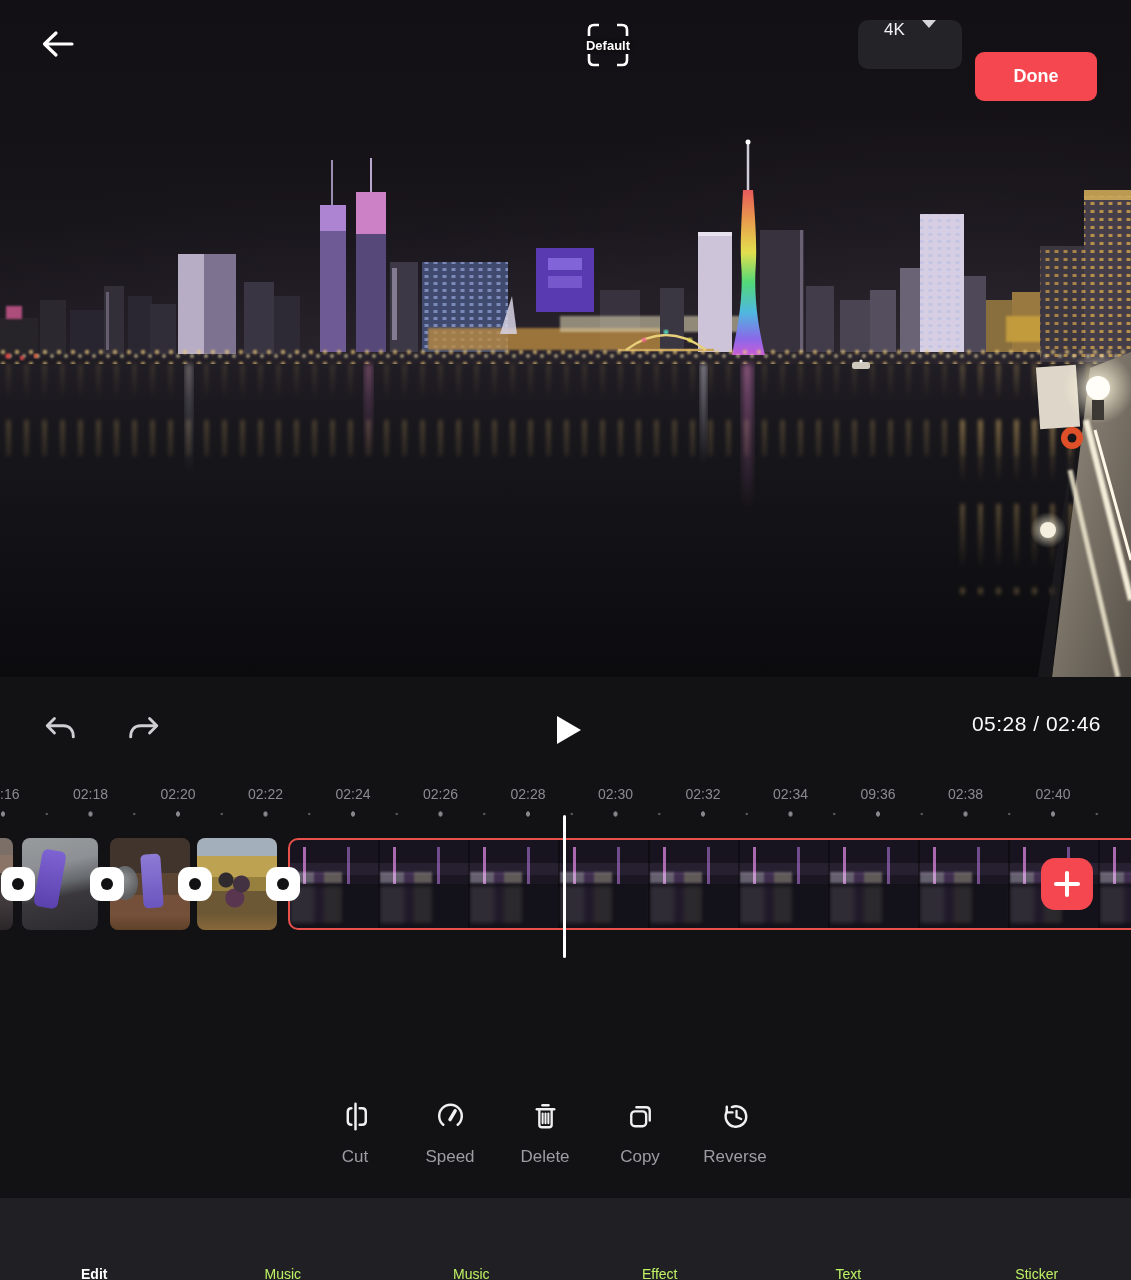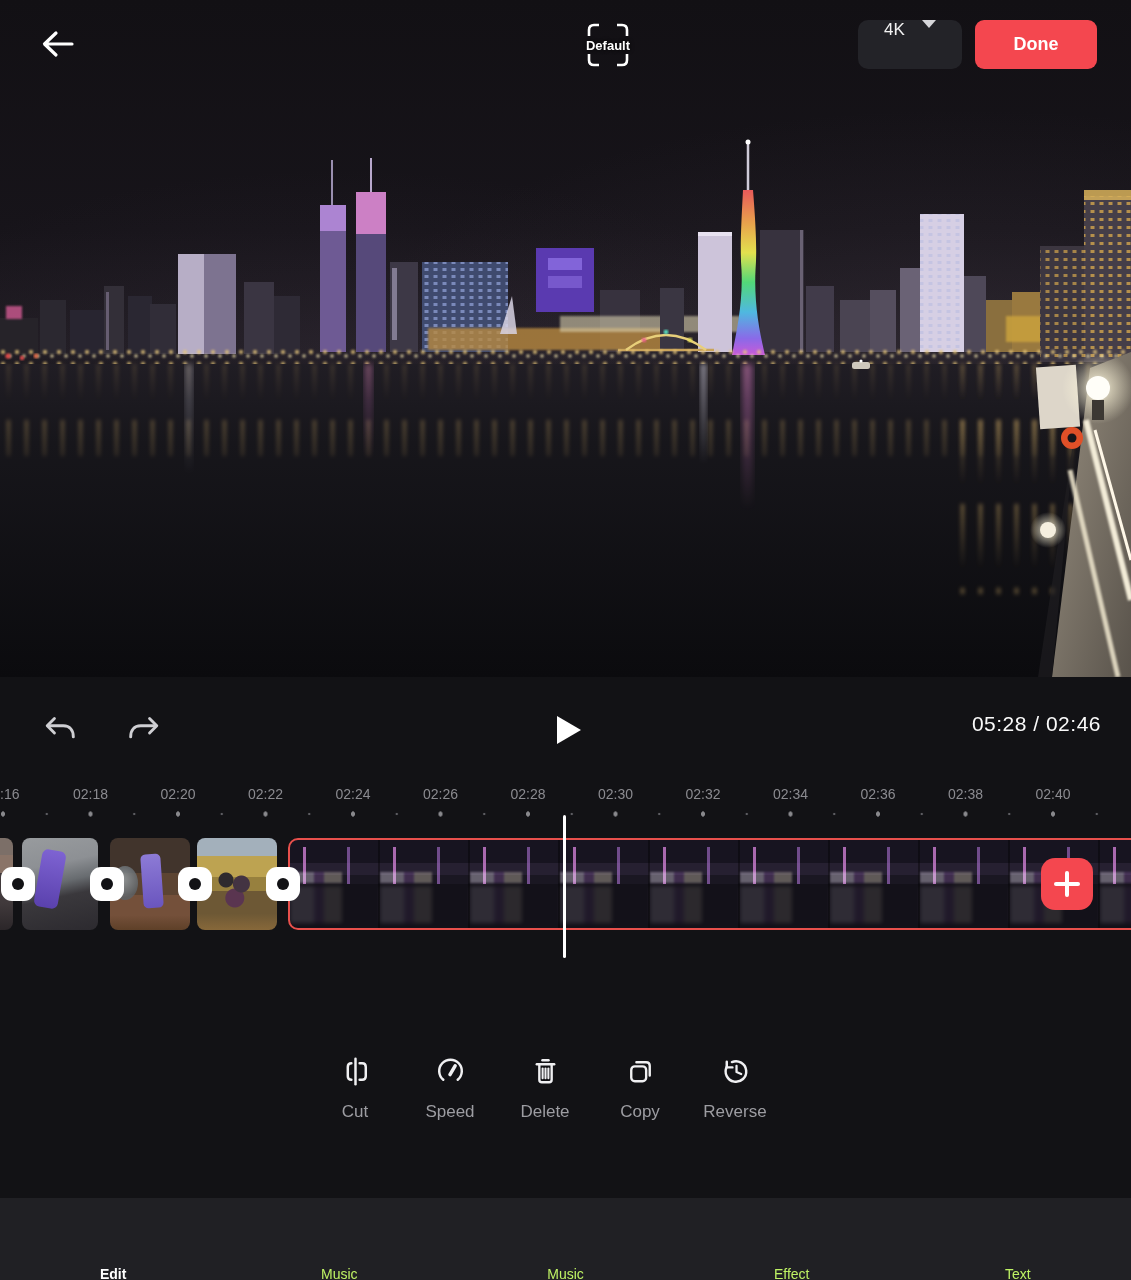--- a/index.html
+++ b/index.html
@@ -20,21 +20,21 @@
   .topbar { position:absolute; left:0; top:0; width:1131px; height:90px; z-index:20; }
   .back-btn { position:absolute; left:36px; top:25px; width:44px; height:40px; background:none; border:none; cursor:pointer; }
   .preset { position:absolute; left:584px; top:20px; width:48px; height:50px; }
   .preset-label { position:absolute; left:50%; top:50%; transform:translate(-50%,-50%); color:#fff; font-size:13px; font-weight:600; text-shadow:0 0 4px rgba(0,0,0,.9); white-space:nowrap; }
   .tr-group { position:absolute; right:34px; top:20px; display:flex; gap:13px; }
   .res-btn { width:104px; height:49px; border:none; border-radius:10px; background:#232328; color:#f2f2f2;
     font-size:17px; display:flex; align-items:flex-start; justify-content:center; gap:17px; cursor:pointer;
     font-family:inherit; }
   .caret-down { width:0; height:0; border-left:7px solid transparent; border-right:7px solid transparent; border-top:8px solid #d6d6da; }
   .done-btn { width:122px; height:49px; border:none; border-radius:9px; background:#f4474f; color:#fff;
-    font-size:18px; font-weight:700; cursor:pointer; font-family:inherit; }
+    font-size:18px; font-weight:700; cursor:pointer; font-family:inherit;margin-top:32px; }
 
   
   .controls { position:absolute; left:0; top:700px; width:1131px; height:90px; }
   .icon-btn { background:none; border:none; cursor:pointer; position:absolute; }
   .undo-btn { left:38px; top:8px; width:44px; height:42px; }
   .redo-btn { left:122px; top:8px; width:44px; height:42px; }
   .play-btn { left:549px; top:10px; width:40px; height:40px; }
   .play-tri { width:0; height:0; border-top:14px solid transparent; border-bottom:14px solid transparent; border-left:24px solid #fff; margin-left:8px; }
   .time-display { position:absolute; right:30px; top:12px; color:#fafafa; font-size:21px; letter-spacing:.5px; }
 
@@ -87,21 +87,21 @@
   .transition-marker .dot { width:12px; height:12px; border-radius:50%; background:#121215; }
   .tm-0 { left:1px; } .tm-1 { left:90px; } .tm-2 { left:178px; } .tm-3 { left:266px; }
   .playhead { position:absolute; left:563px; top:15px; width:3px; height:143px; background:#fff; border-radius:2px; z-index:7; }
   .add-clip-btn { position:absolute; left:1041px; top:58px; width:52px; height:52px; border:none; border-radius:14px;
     background:#f4474f; z-index:6; cursor:pointer; }
   .add-clip-btn::before, .add-clip-btn::after { content:""; position:absolute; left:50%; top:50%; background:#fff; border-radius:2px; }
   .add-clip-btn::before { width:26px; height:4px; transform:translate(-50%,-50%); }
   .add-clip-btn::after { width:4px; height:26px; transform:translate(-50%,-50%); }
 
   
-  .tools { position:absolute; left:0; top:1053px; width:1090px; display:flex; justify-content:center; }
+  .tools { position:absolute; left:0; top:1098px; width:1090px; display:flex; justify-content:center; }
   .tool { width:95px; background:none; border:none; cursor:pointer; display:flex; flex-direction:column; align-items:center; gap:12px; font-family:inherit; }
   .tool-label { color:#9d9da2; font-size:17px; }
 
   
   .nav { position:absolute; left:0; top:1198px; width:1131px; height:82px; background:#202024; display:flex; }
   .nav-item { flex:1; background:none; border:none; cursor:pointer; display:flex; flex-direction:column; justify-content:flex-start; padding-top:24px; gap:8px; font-family:inherit;margin-top:36px; }
   .nav-label { color:#bef264; font-size:14px; }
   .nav-item.active .nav-label { color:#fff; font-weight:600; }
 </style>
 </head>
@@ -325,21 +325,21 @@
     <span class="tick-label first">:16</span>
     <span class="tick-label" style="left:90.5px">02:18</span>
     <span class="tick-label" style="left:178px">02:20</span>
     <span class="tick-label" style="left:265.5px">02:22</span>
     <span class="tick-label" style="left:353px">02:24</span>
     <span class="tick-label" style="left:440.5px">02:26</span>
     <span class="tick-label" style="left:528px">02:28</span>
     <span class="tick-label" style="left:615.5px">02:30</span>
     <span class="tick-label" style="left:703px">02:32</span>
     <span class="tick-label" style="left:790.5px">02:34</span>
-    <span class="tick-label" style="left:878px">02:36</span>
+    <span class="tick-label" style="left:878px">09:36</span>
     <span class="tick-label" style="left:965.5px">02:38</span>
     <span class="tick-label" style="left:1053px">02:40</span>
     <div class="ruler-dots"></div>
   </div>
 
   <div class="timeline">
     <div class="clip clip-sliver"></div>
     <div class="clip clip-a">
         <div class="phone"></div>
       </div>
@@ -449,15 +449,23 @@
       <span class="nav-label">Effect</span>
     </button>
     <button class="nav-item">
       <svg width="36" height="36" viewBox="0 0 36 36">
         <rect x="7" y="6" width="22" height="22" rx="6" fill="#85858a"></rect>
         <rect x="12.5" y="11.5" width="11" height="3.6" fill="#202024"></rect>
         <rect x="16.2" y="11.5" width="3.6" height="11.5" fill="#202024"></rect>
       </svg>
       <span class="nav-label">Text</span>
     </button>
+    <button class="nav-item">
+      <svg width="36" height="36" viewBox="0 0 36 36">
+        <circle cx="18" cy="17" r="11" fill="#85858a"></circle>
+        <polygon points="18,29 30,17 30,30 18,30" fill="#202024"></polygon>
+        <path d="M18 28 Q26.5 26.5 28 18 L18 28 Z" fill="#6e6e73"></path>
+      </svg>
+      <span class="nav-label">Sticker</span>
+    </button>
   </div>
 
 </div>
 
 </body></html>

